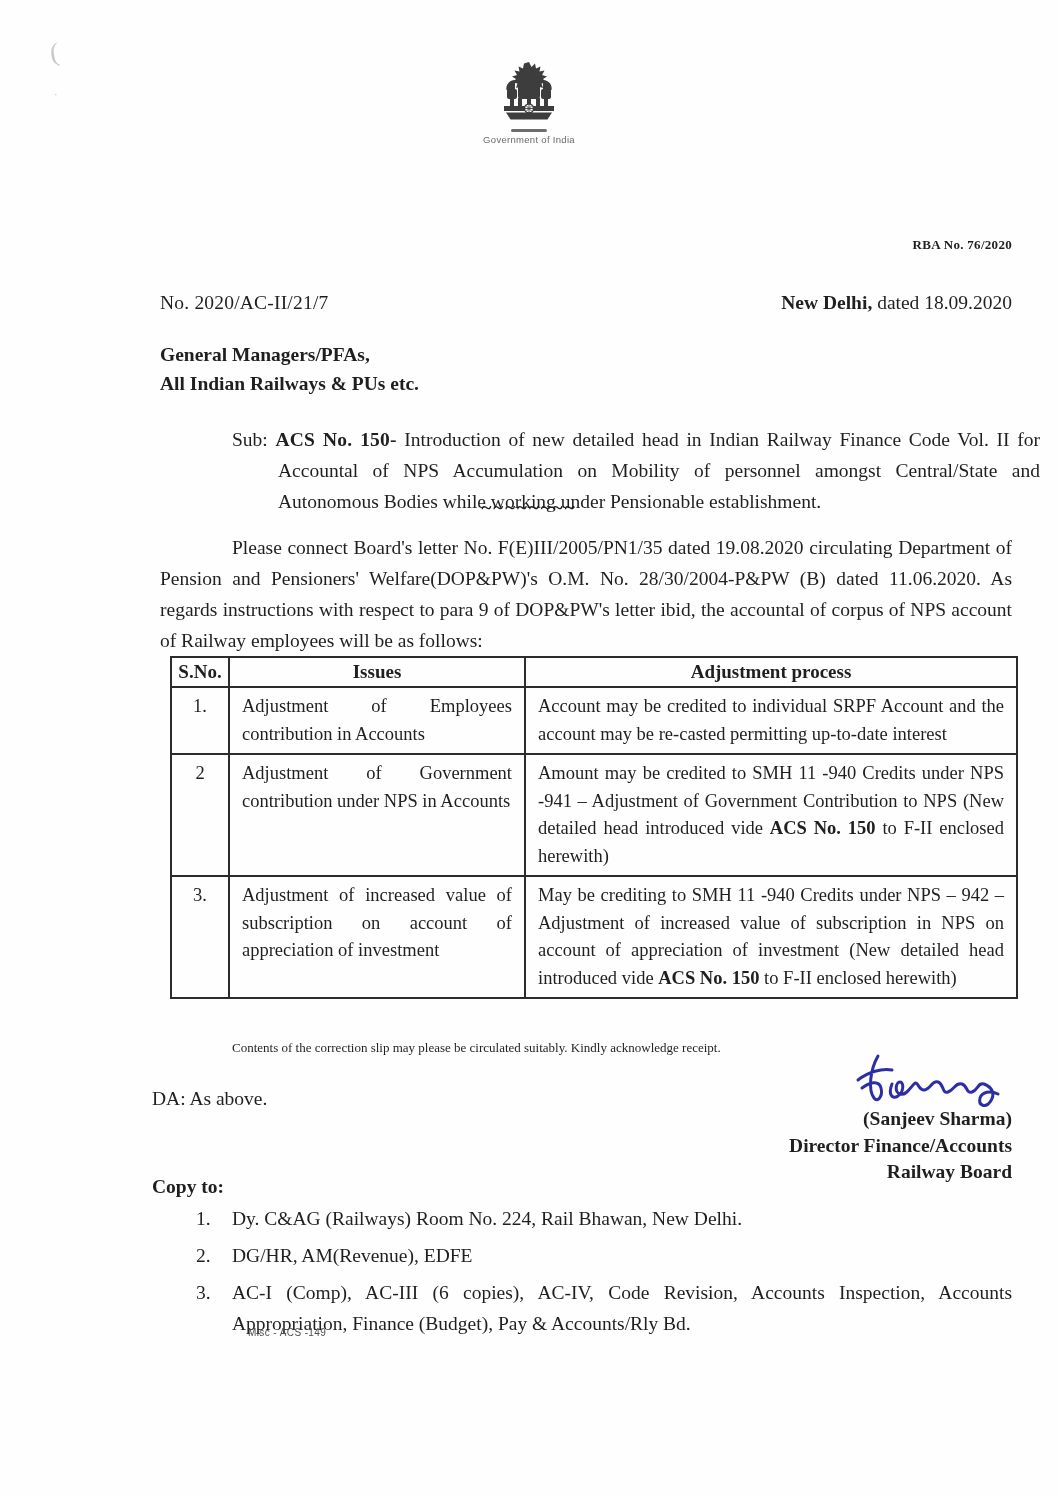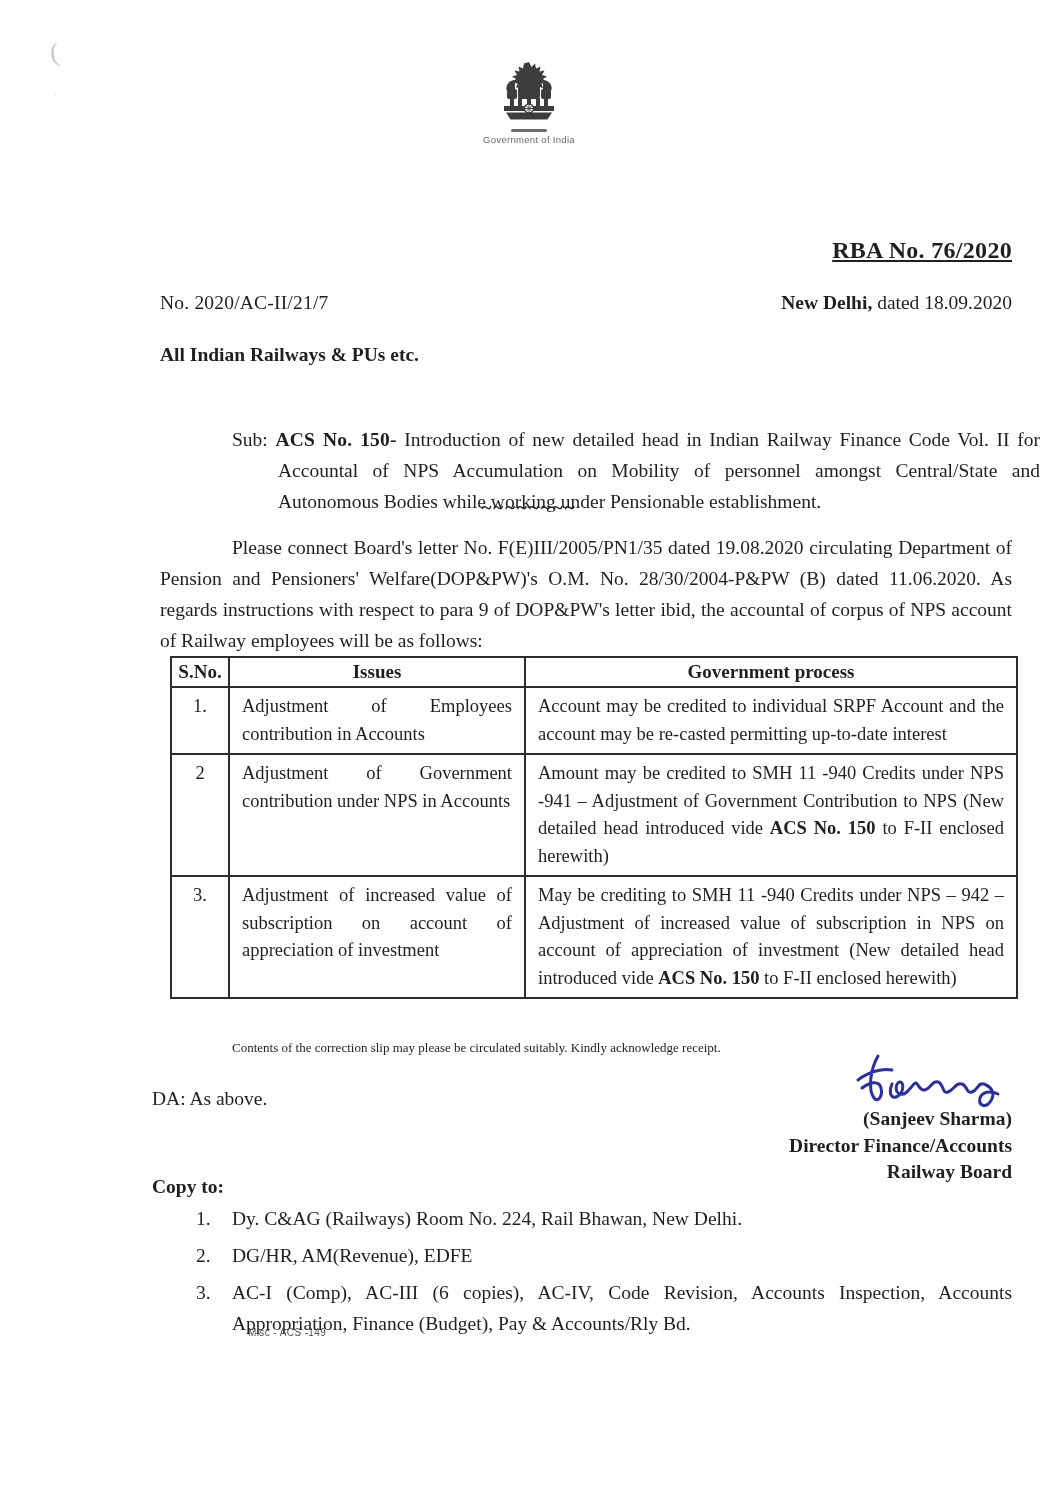--- a/index.html
+++ b/index.html
@@ -19,21 +19,21 @@
   .emblem-wrap{position:absolute;top:62px;left:0;right:0;text-align:center;}
   .emblem-svg{display:inline-block;}
   .motto-smudge{width:36px;height:3px;background:#4a4a4a;border-radius:2px;margin:1px auto 2px auto;opacity:.8;filter:blur(.4px);}
   .emblem-caption{font-family:"Liberation Sans",sans-serif;font-size:9.5px;color:#6a6a6a;letter-spacing:.3px;filter:blur(.3px);}
 
   .gov-header{position:absolute;top:160px;left:0;right:0;text-align:center;line-height:28px;}
   .gov-line{font-size:20px;}
   .hi{font-weight:normal;}
   .en{font-weight:bold;letter-spacing:.4px;}
 
-  .rba-line{position:absolute;top:237px;right:46px;font-weight:bold;font-size:24px;letter-spacing:.3px;text-decoration:underline;}
+  .rba-line{position:absolute;top:237px;right:46px;font-weight:bold;font-size:13px;letter-spacing:.3px;}
 
   .ref-row{position:absolute;top:292px;left:160px;right:46px;display:flex;justify-content:space-between;font-size:19.5px;}
   .ref-no{letter-spacing:.2px;}
   .date-place{font-weight:bold;}
   .date-rest{font-weight:normal;}
 
   .addressee{position:absolute;top:340px;left:160px;font-weight:bold;font-size:19.5px;line-height:29px;}
 
   .subject{position:absolute;top:424px;left:232px;width:762px;font-size:19.5px;line-height:31px;text-align:justify;padding-left:46px;text-indent:-46px;}
   .subject b{letter-spacing:.2px;}
@@ -102,40 +102,41 @@
   <div class="rba-line">RBA No. 76/2020</div>
 
   <div class="ref-row">
     <span class="ref-no">No.  2020/AC-II/21/7</span>
     <span>
       <span class="date-place">New Delhi,</span><span class="date-rest"> dated  18.09.2020</span>
     </span>
   </div>
 
   <div class="addressee">
+    <div>General Managers/PFAs,</div>
     <div>All Indian Railways &amp; PUs etc.</div>
   </div>
 
   <div class="subject"><span>Sub: </span><b>ACS No. 150-</b><span> Introduction of new detailed head in Indian Railway Finance Code Vol. II for Accountal of NPS Accumulation on Mobility of personnel amongst Central/State and Autonomous Bodies while working under Pensionable establishment.</span></div>
 
   <div class="tilde-sep">~~~~~~~~</div>
 
   <div class="body-para">Please connect Board's letter No. F(E)III/2005/PN1/35 dated 19.08.2020 circulating Department of Pension and Pensioners' Welfare(DOP&amp;PW)'s O.M. No. 28/30/2004-P&amp;PW (B) dated 11.06.2020.  As regards instructions with respect to para 9 of DOP&amp;PW's letter ibid, the accountal of corpus of NPS account of Railway employees will be as follows:</div>
 
   <table class="acs">
     <colgroup>
         <col class="c-sno">
         <col class="c-issue">
         <col class="c-process">
       </colgroup>
     <tbody>
         <tr>
       <th>S.No.</th>
       <th>Issues</th>
-      <th>Government process</th>
+      <th>Adjustment process</th>
     </tr>
     <tr>
       <td class="sno">1.</td>
       <td class="issue">Adjustment of Employees contribution in Accounts</td>
       <td class="process"><span>Account may be credited to individual SRPF Account and the account may be re-casted permitting up-to-date interest</span><b></b><span></span></td>
     </tr>
     <tr>
       <td class="sno">2</td>
       <td class="issue">Adjustment of Government contribution under NPS in Accounts</td>
       <td class="process"><span>Amount may be credited to SMH 11 -940 Credits under NPS -941 – Adjustment of Government Contribution to NPS (New detailed head introduced vide </span><b>ACS No. 150</b><span> to F-II enclosed herewith)</span></td>

